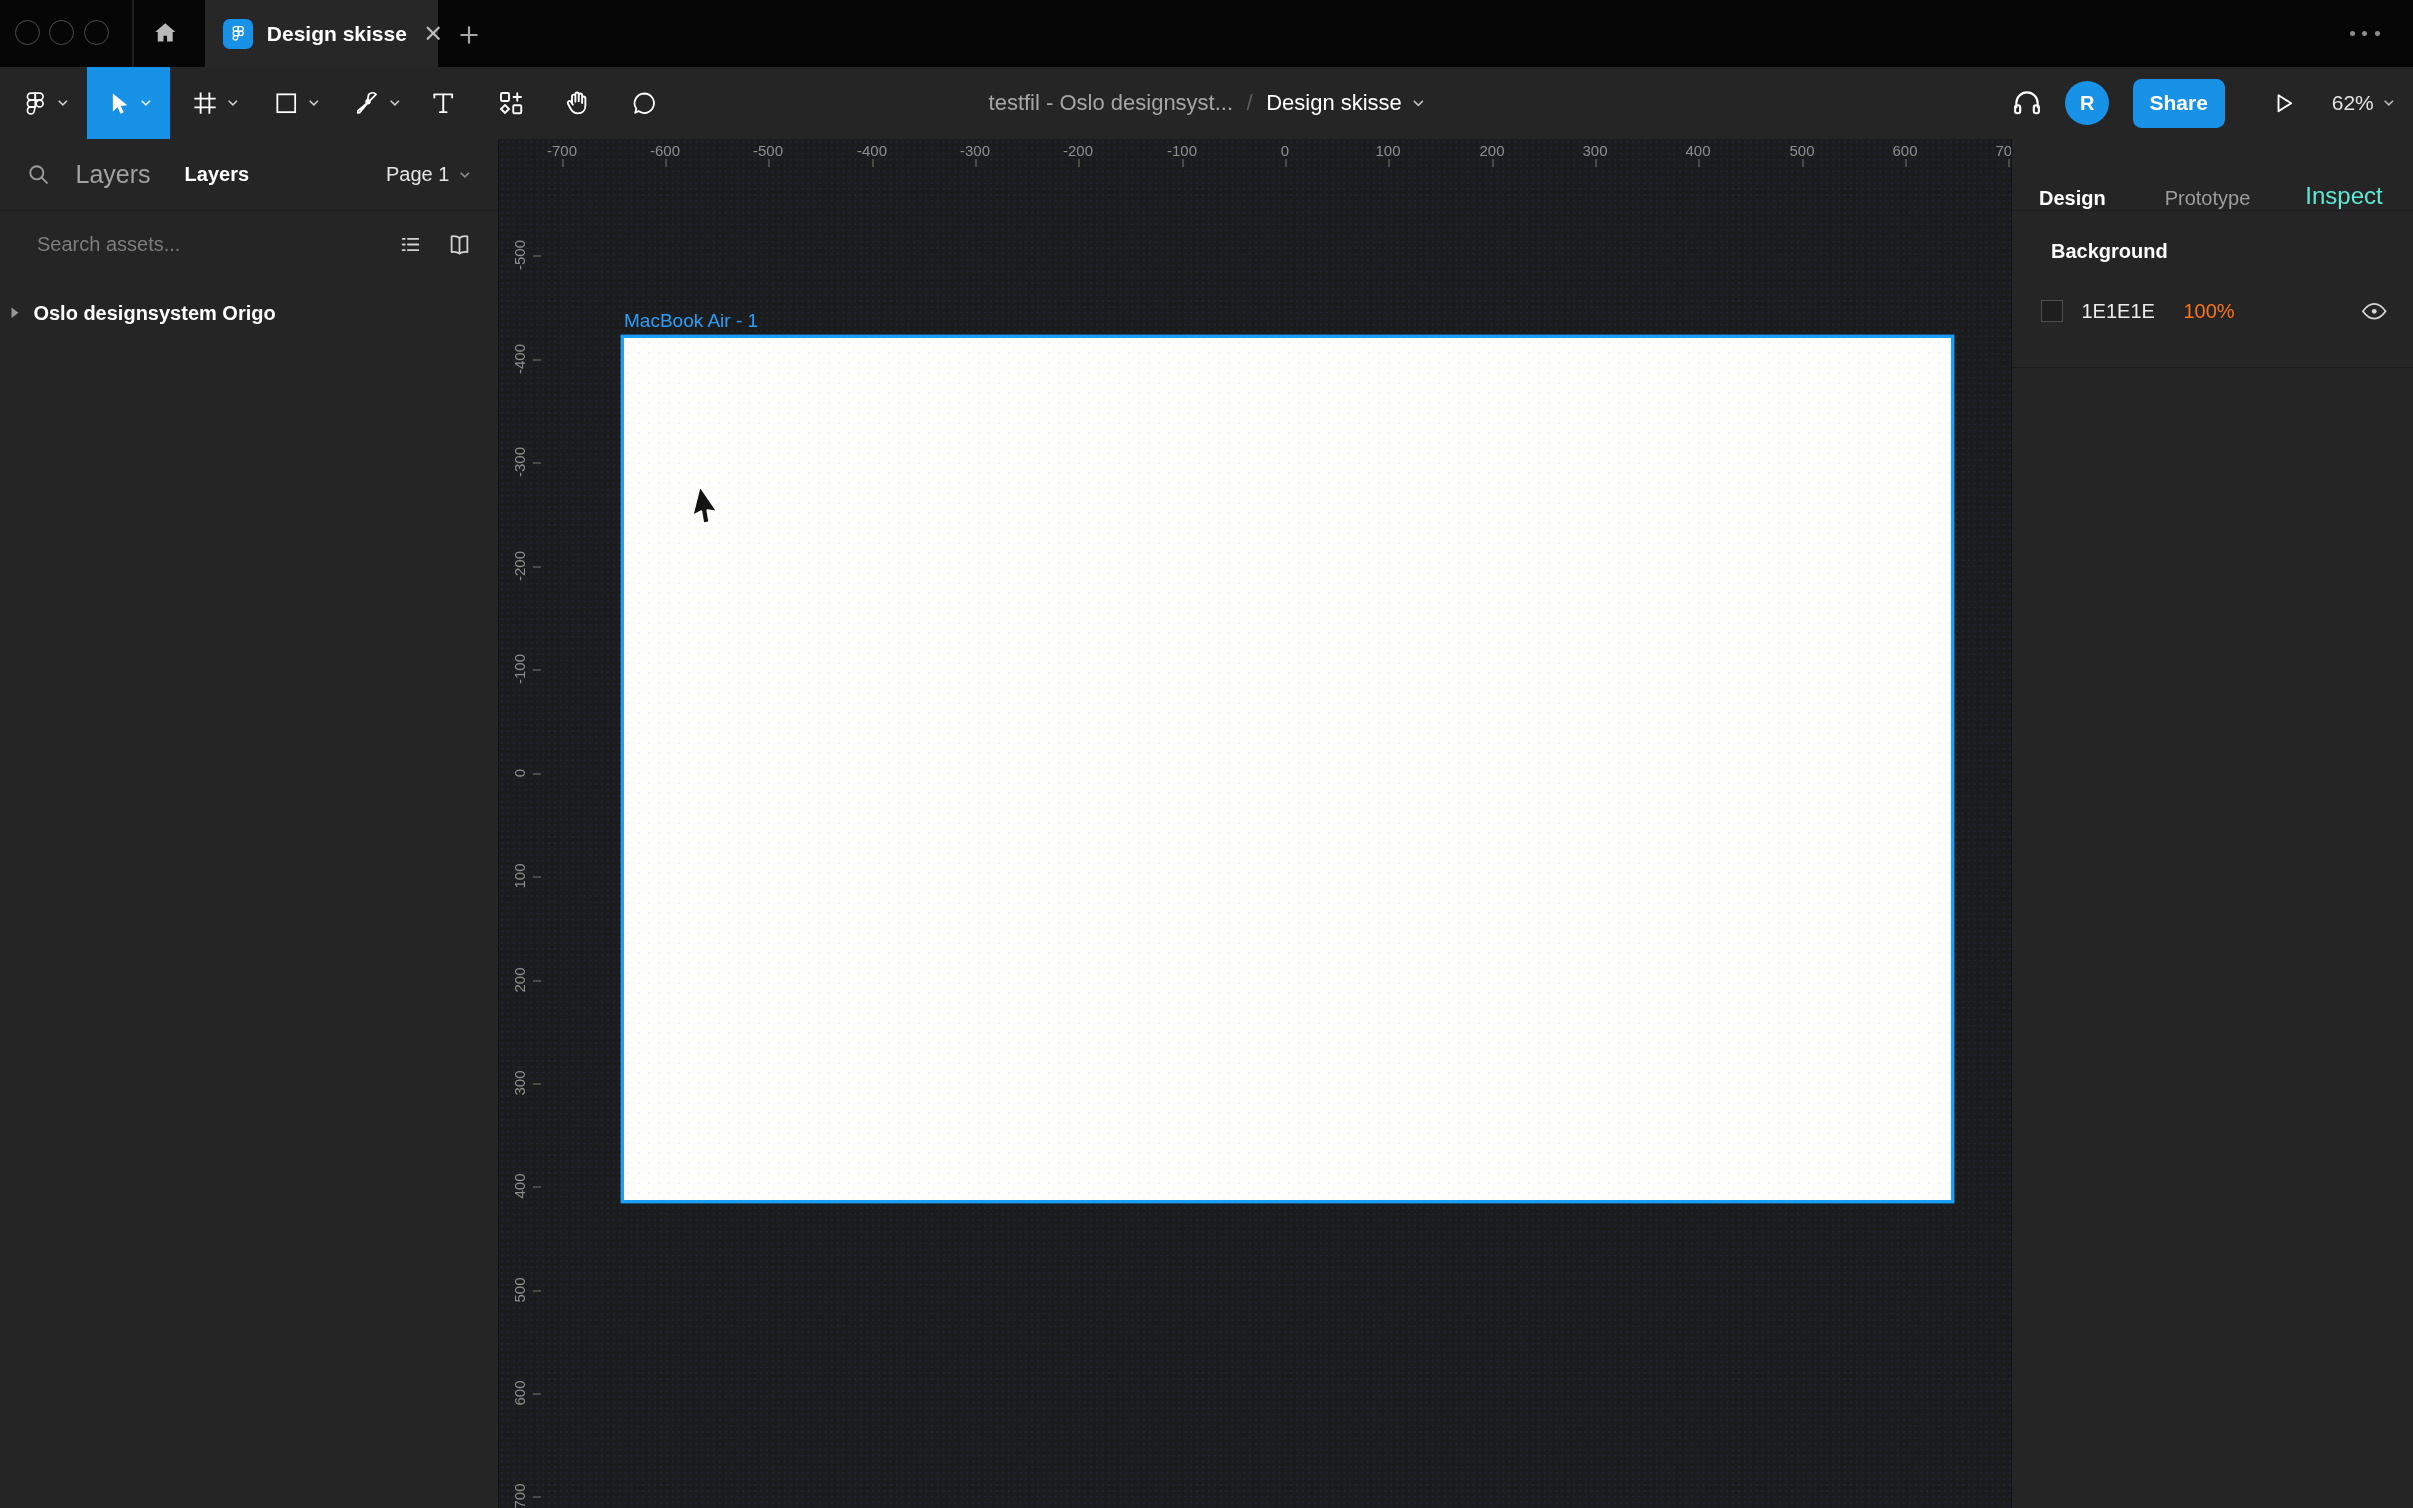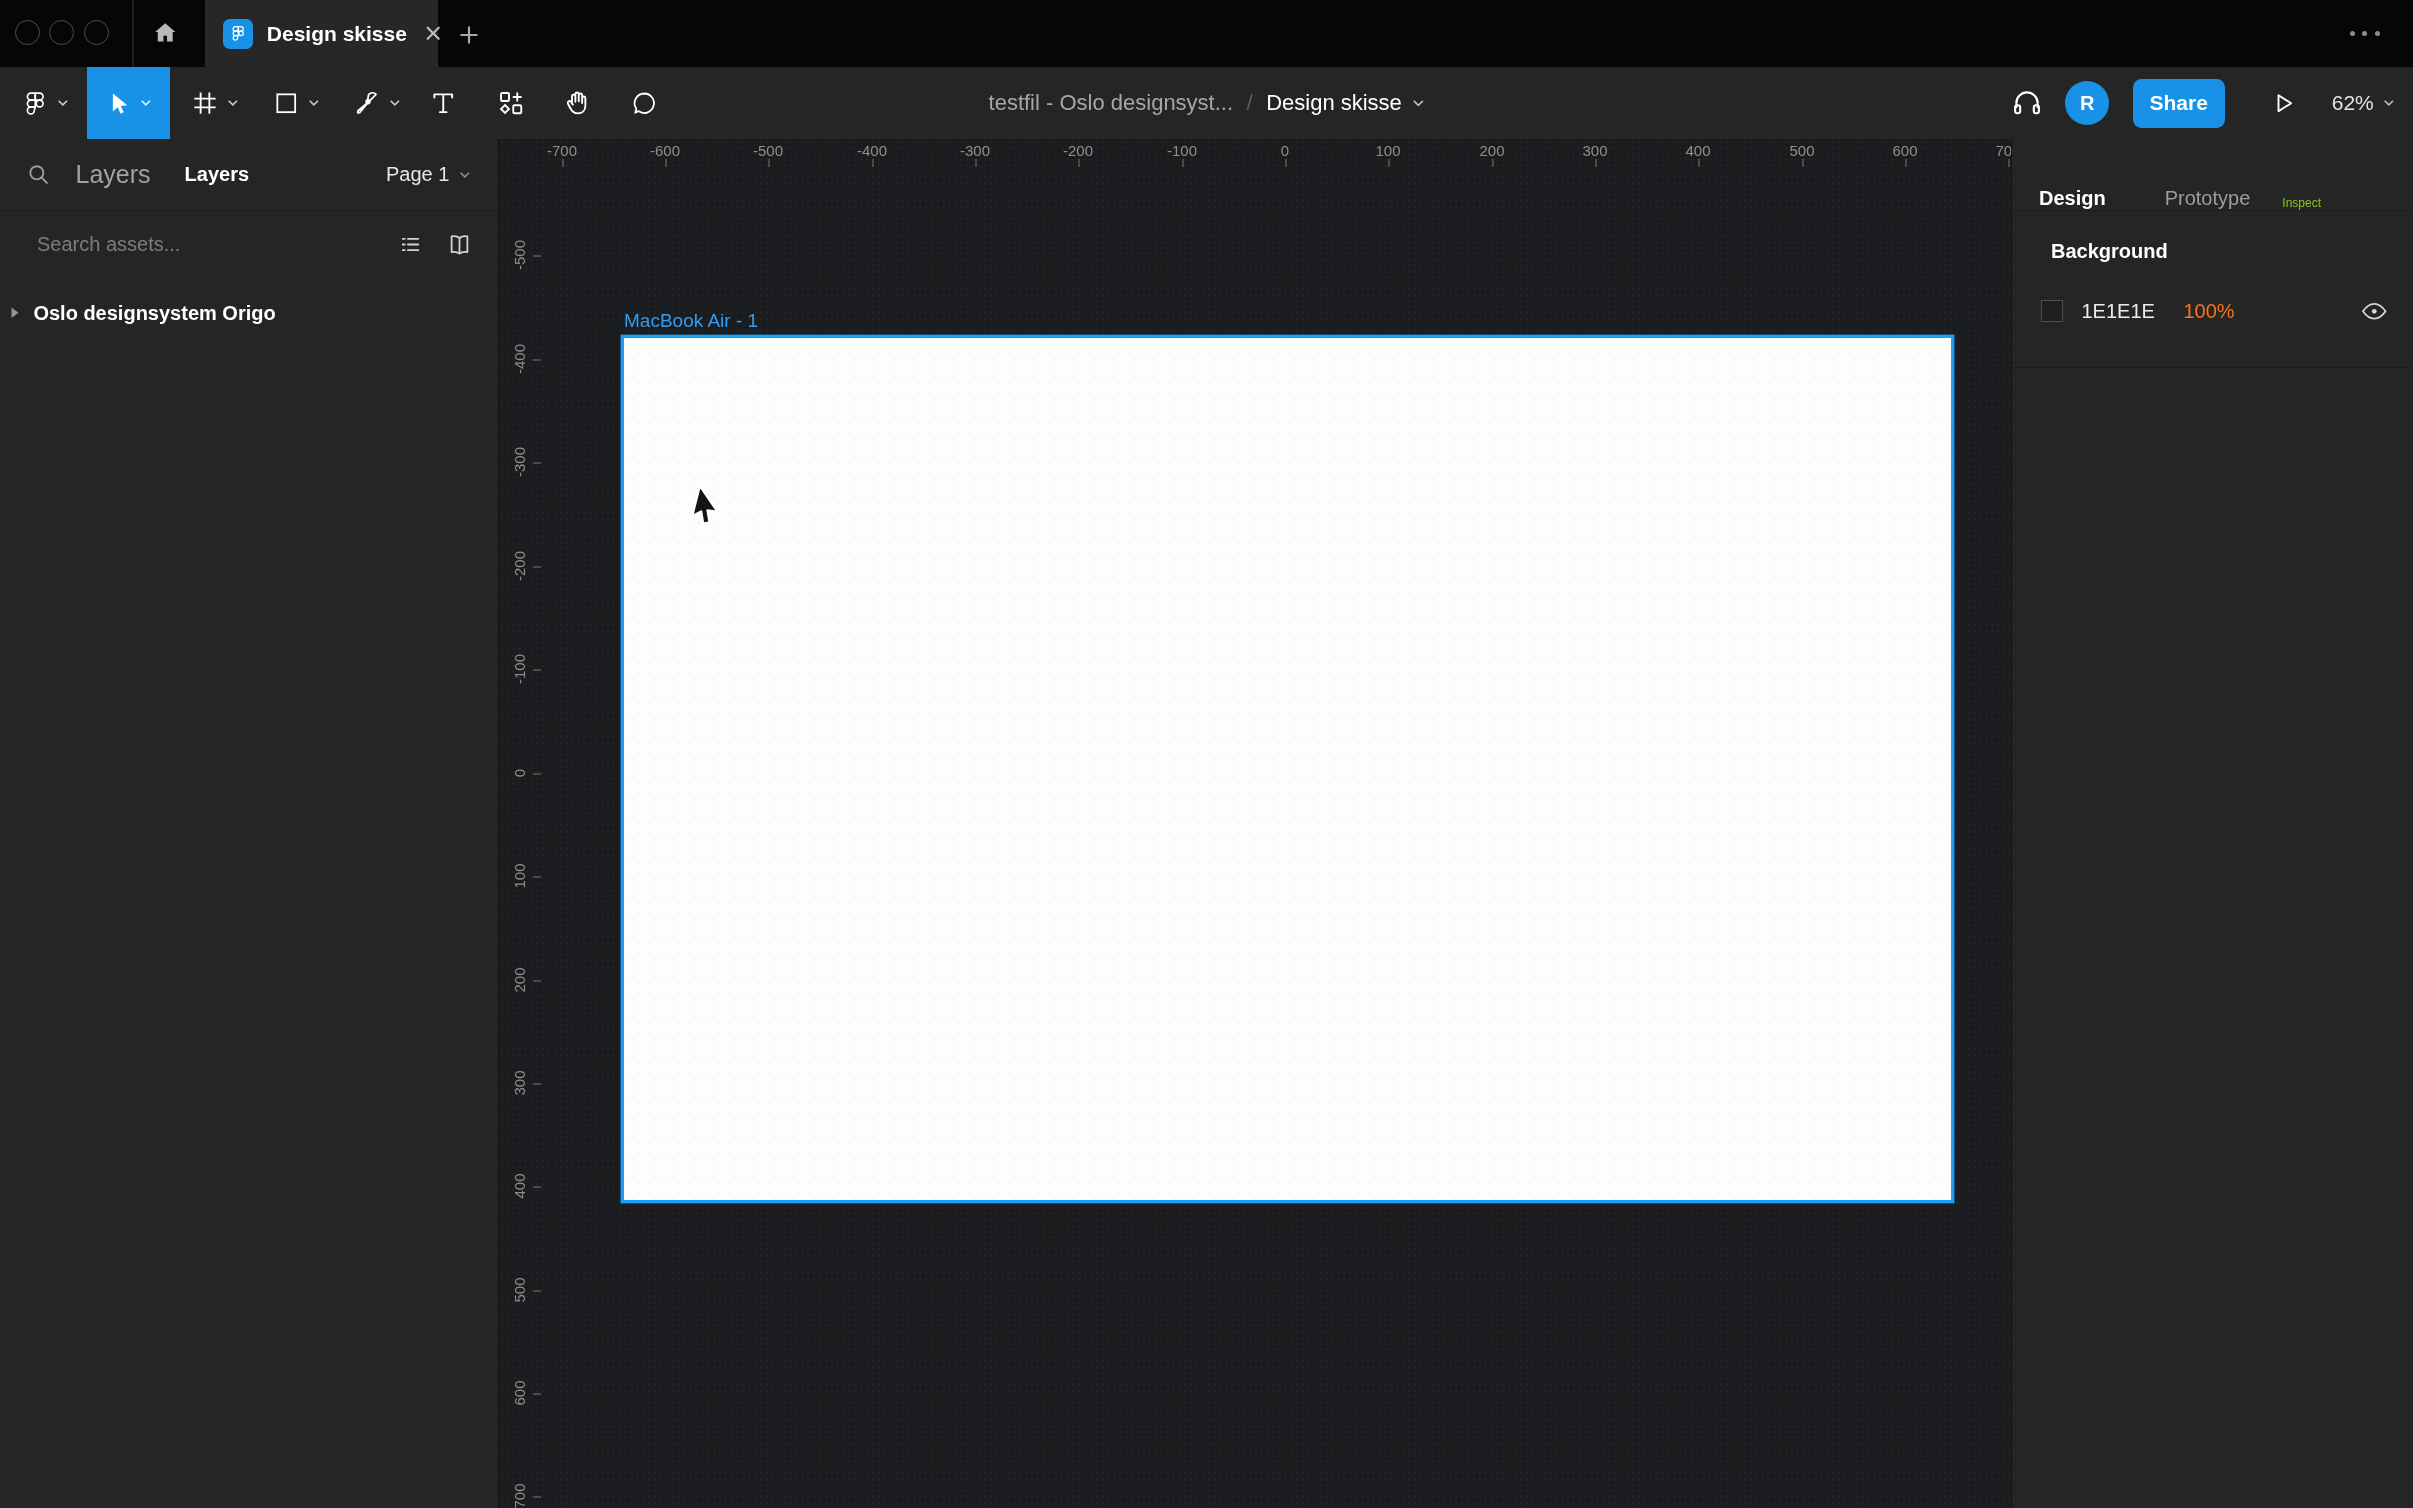--- a/index.html
+++ b/index.html
@@ -81,21 +81,21 @@
   .tree-item { margin-top:11.7px; height:47px; display:flex; align-items:center; }
   .tree-chev { margin-left:10px; }
   .tree-label { margin-left:13.4px; font-size:20px; font-weight:700; color:#fff; }
 
   
   #right-panel { position:absolute; left:2011px; top:139px; width:402px; height:1369px; background:#252526;
                  border-left:1.7px solid #121212; }
   #rp-tabs { height:72px; display:flex; align-items:flex-end; border-bottom:1.7px solid #1d1d1d; }
   #rp-tab-design { margin-left:27px; font-size:20px; font-weight:700; color:#fff; }
   #rp-tab-prototype { margin-left:59px; font-size:20px; color:#9d9d9d; }
-  #rp-tab-inspect { margin-left:32px; font-size:12px; color:#84cc16; }
+  #rp-tab-inspect { margin-left:55px; font-size:24px; color:#5eead4; }
   #rp-bg-section { border-bottom:1.7px solid #1d1d1d; padding:28.5px 0 37px 0; }
   #rp-bg-title { margin-left:39px; font-size:20px; font-weight:700; color:#fff; }
   #rp-bg-row { margin-top:30px; display:flex; align-items:center; }
   #bg-swatch { margin-left:28.5px; width:22.6px; height:22.6px; border:1.7px solid #4e4e4e; flex:none; }
   #bg-hex { margin-left:18.4px; font-size:20px; color:#ececec; width:102px; }
   #bg-opacity { font-size:20px; color:#f97316; }
   #bg-eye { margin-left:auto; margin-right:20px; width:37px; height:37px;
             display:flex; align-items:center; justify-content:center; }
   #rp-export { height:87px; display:flex; align-items:center; border-bottom:1.7px solid #1d1d1d; }
   #rp-export-title { margin-left:27px; font-size:20px; font-weight:700; color:#b9b9b9; }

